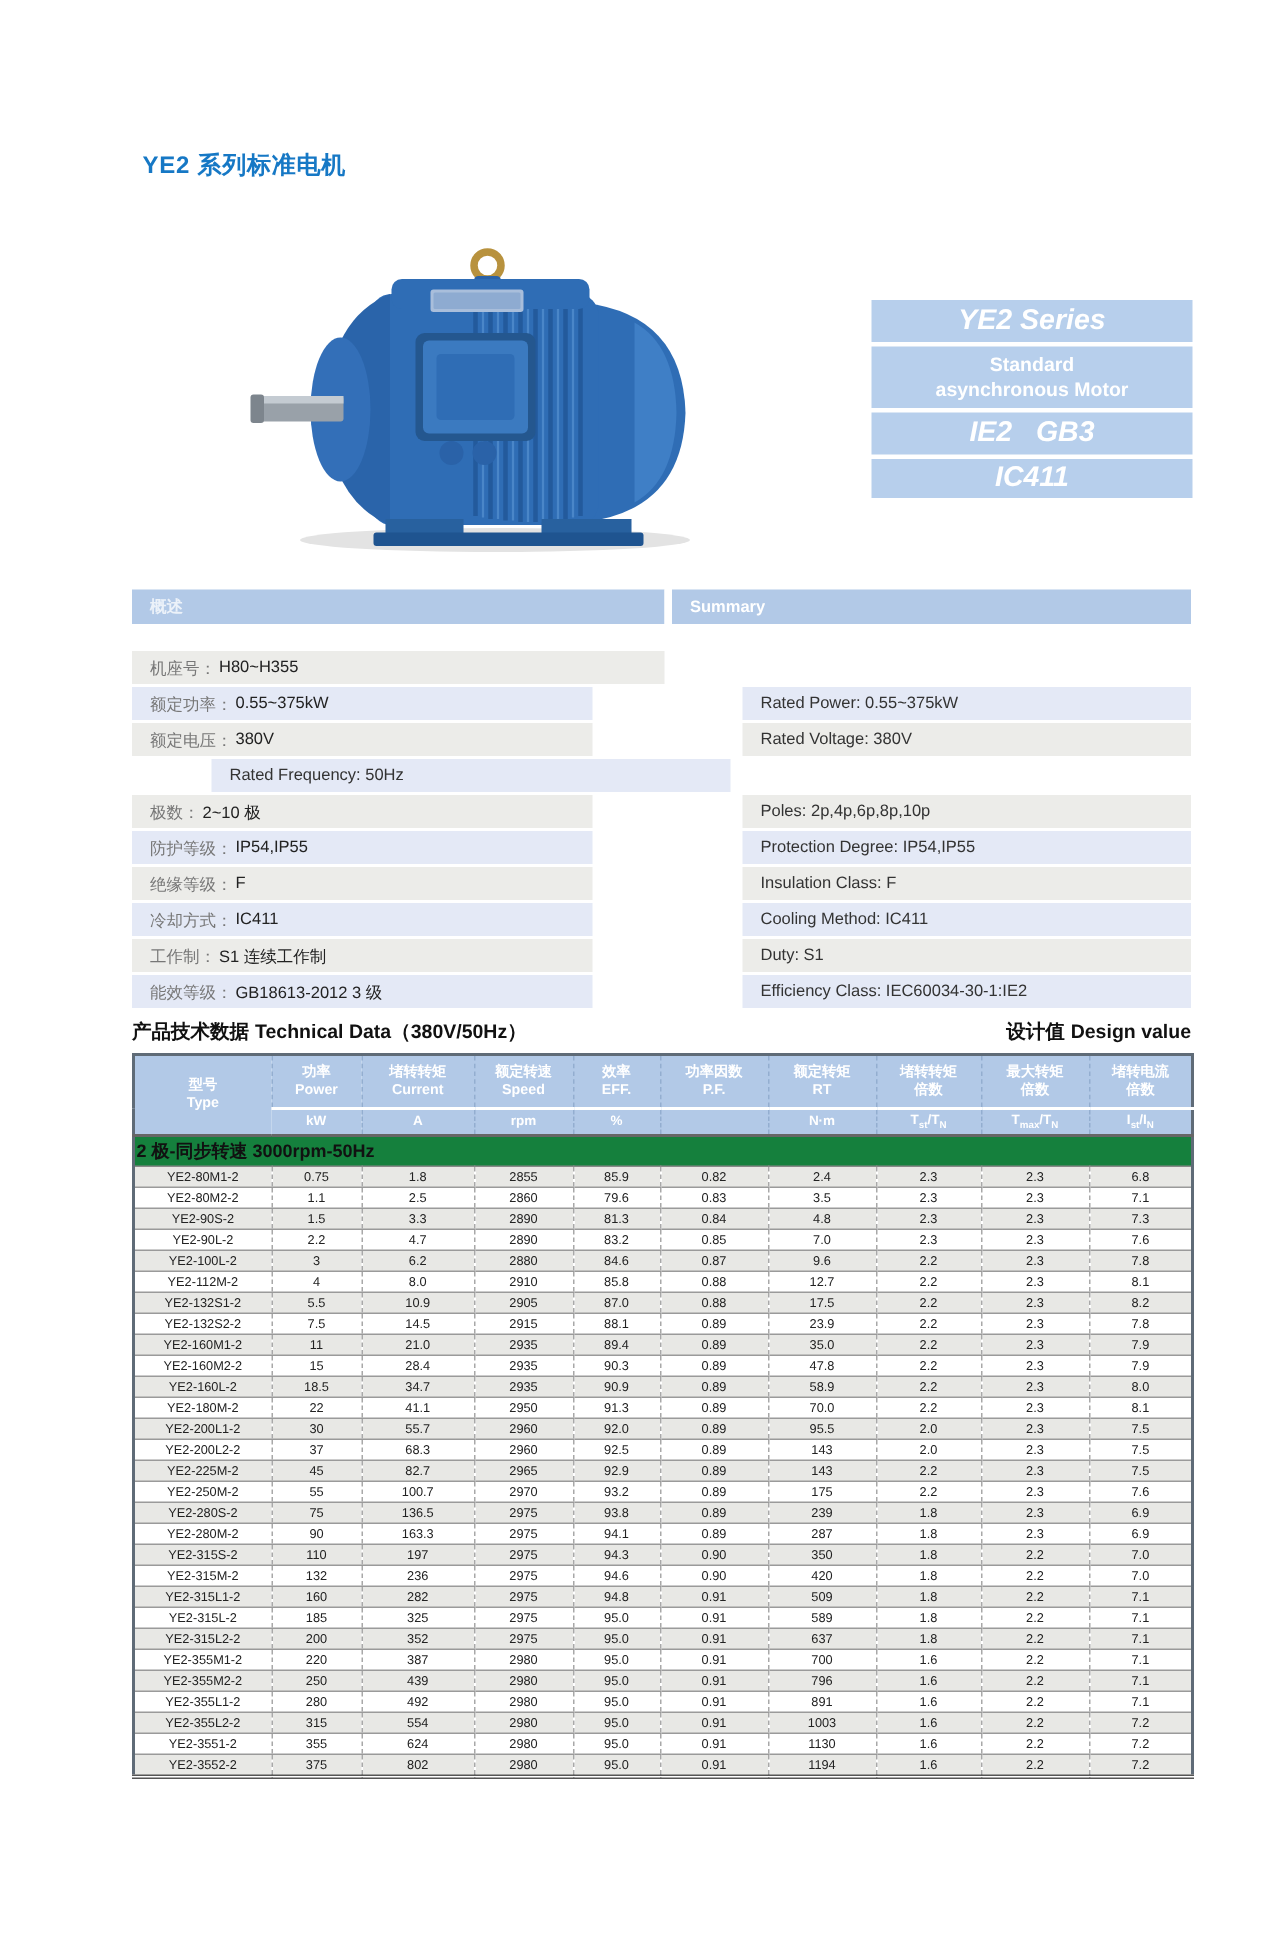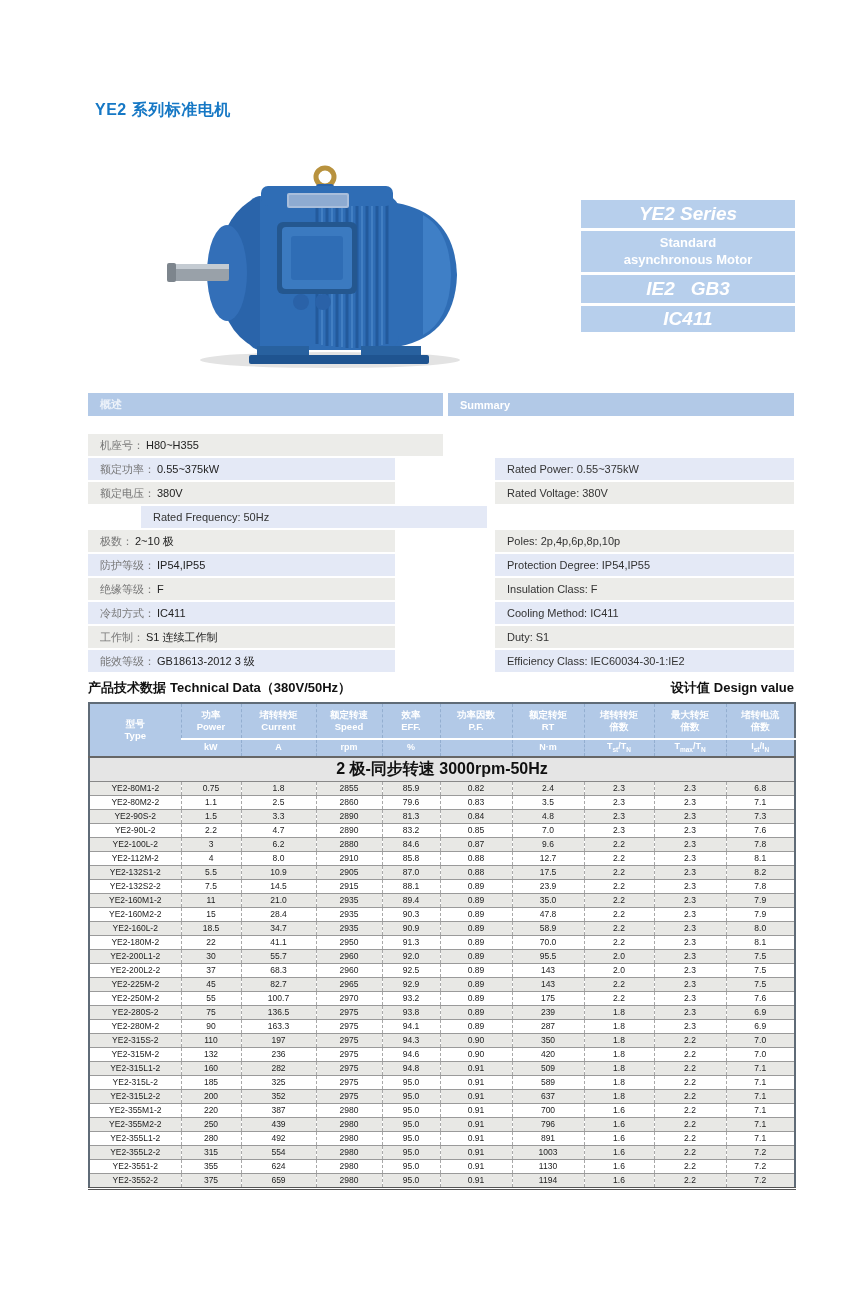--- a/index.html
+++ b/index.html
@@ -44,22 +44,22 @@
   table.tech{position:absolute;left:88px;top:702px;width:706px;border-collapse:collapse;
              table-layout:fixed;}
   table.tech thead th{background:var(--table-head-blue,#b2c9e7);color:#fff;font-size:9.5px;
              font-weight:bold;padding:0;vertical-align:middle;line-height:1.3;
              border-left:1px dashed #93aed0;}
   table.tech thead th:first-child{border-left:none;}
   table.tech tr.h1 th{height:34px;}
   table.tech tr.h2 th{height:16px;border-top:2px solid #fff;font-size:9px;}
   table.tech tr.h2 th sub{font-size:6.5px;}
   table.tech{border:2px solid #5f6b77;border-bottom:3px double #555;}
-  td.section-cell{height:16px;text-align:center;font-size:16px;font-weight:bold;color:#111;
-             background:#e5e5e5;border-top:2px solid #666;border-bottom:1px solid #888;}
+  td.section-cell{height:16px;font-size:12px;font-weight:bold;color:#111;
+             background:#15803d;border-top:2px solid #666;border-bottom:1px solid #888;}
   tbody.data td{height:13px;line-height:13px;font-size:8.5px;color:#222;text-align:center;
              padding:0 2px;border-top:1px solid #9a9a9a;border-left:1px dashed #a8a8a8;
              overflow:hidden;white-space:nowrap;}
   tbody.data td:first-child{border-left:none;}
   tbody.data tr:nth-child(odd) td{background:var(--stripe-gray,#e8e8e5);}
   tbody.data tr:nth-child(even) td{background:#fff;}
 </style>
 </head>
 <body>
 
@@ -670,21 +670,21 @@
           <td>0.91</td>
           <td>1130</td>
           <td>1.6</td>
           <td>2.2</td>
           <td>7.2</td>
         </tr>
 
         <tr class="data-row">
           <td>YE2-3552-2</td>
           <td>375</td>
-          <td>659</td>
+          <td>802</td>
           <td>2980</td>
           <td>95.0</td>
           <td>0.91</td>
           <td>1194</td>
           <td>1.6</td>
           <td>2.2</td>
           <td>7.2</td>
         </tr>
 
     </tbody>

